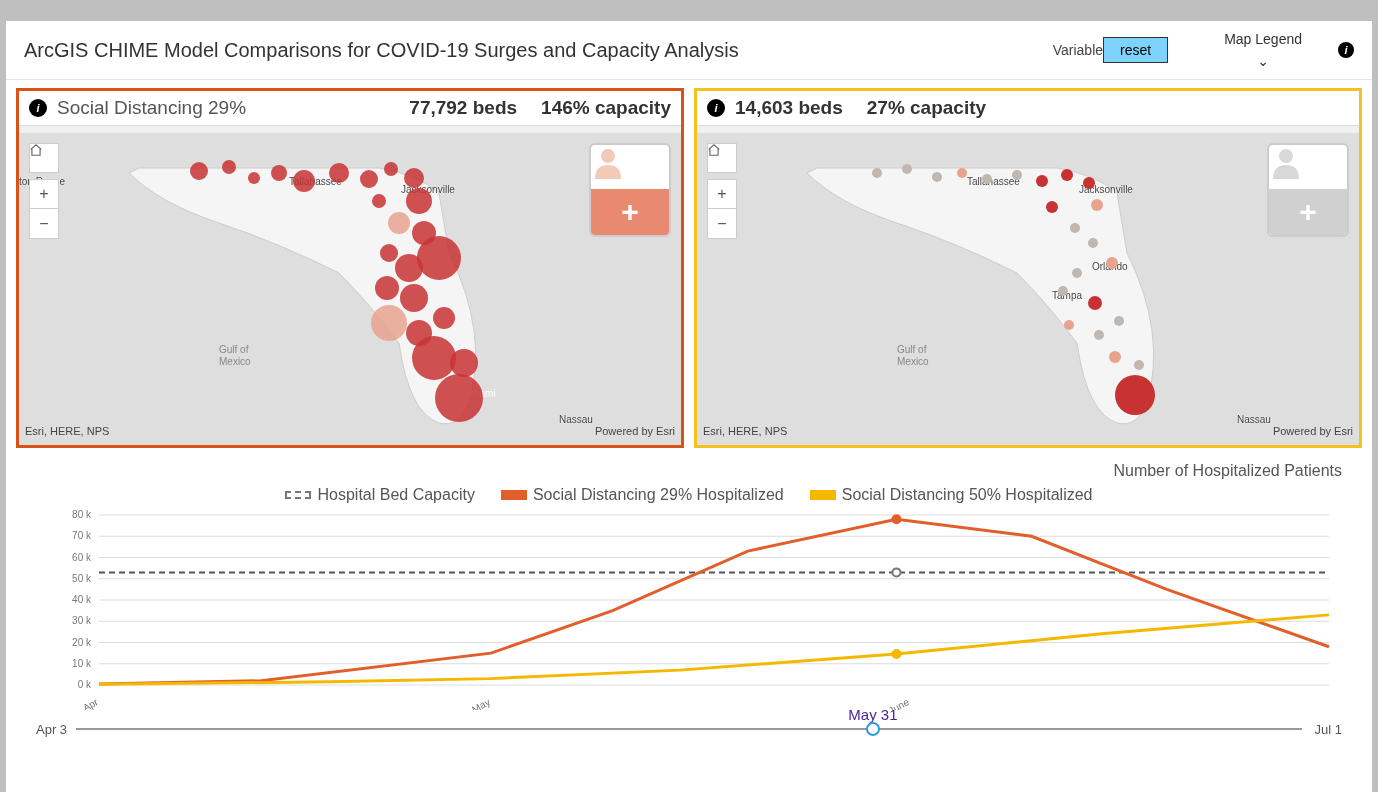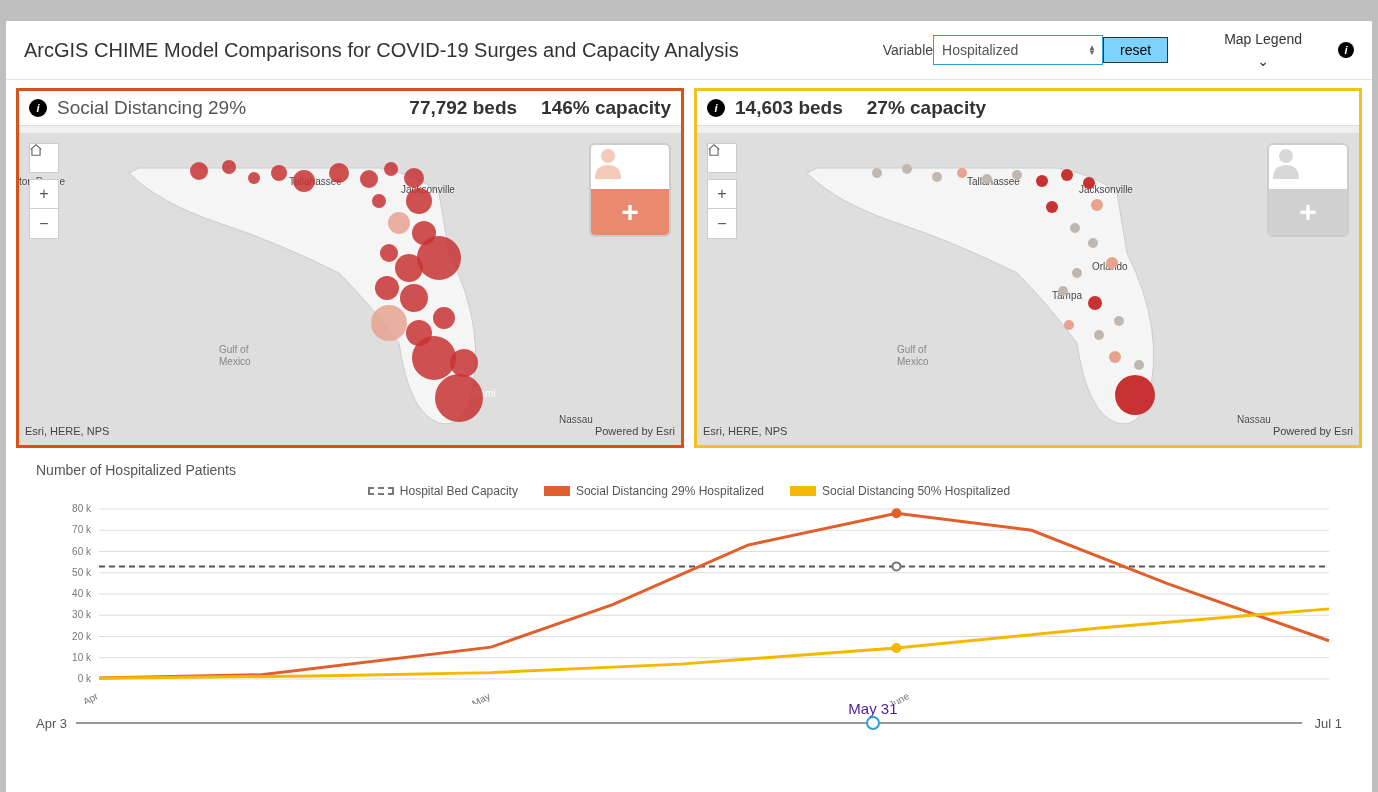--- a/index.html
+++ b/index.html
@@ -35,22 +35,22 @@
 .layer-widget.orange .bot { background: #e9896f; }
 .layer-widget.gray .bot { background: #d0d0d0; }
 .plus-box { width: 36px; height: 36px; display: flex; align-items: center; justify-content: center; color: #fff; font-size: 30px; font-weight: bold; }
 .attribution { position: absolute; bottom: 8px; font-size: 11px; color: #444; }
 .attribution.left { left: 6px; }
 .attribution.right { right: 6px; }
 .map-label { font-size: 10px; fill: #888; }
 .city-label { font-size: 10px; fill: #444; text-shadow: 0 0 2px #fff; }
 .city-label-w { font-size: 10px; fill: #fff; }
 .chart-area { flex: 1; padding: 10px 30px 16px; position: relative; }
-.chart-title { text-align: left; font-size: 14px; color: #555; margin-bottom: 6px; }
-.chart-legend { display: flex; justify-content: center; gap: 26px; font-size: 12px; color: #555; margin-bottom: 6px; text-align: center; }
+.chart-title { text-align: right; font-size: 16px; color: #555; margin-bottom: 6px; }
+.chart-legend { display: flex; justify-content: center; gap: 26px; font-size: 16px; color: #555; margin-bottom: 6px; text-align: center; }
 .chart-legend .item { display: flex; align-items: center; gap: 6px; }
 .swatch { width: 26px; height: 10px; }
 .swatch.dashed { border: 2px dashed #777; background: none; height: 8px; }
 .swatch.or { background: #e05f2a; }
 .swatch.yl { background: #f5b800; }
 .chart-svg { width: 100%; height: 200px; }
 .axis-text { font-size: 10px; fill: #777; }
 .grid-line { stroke: #ddd; stroke-width: 1; }
 .time-slider { position: relative; margin: 14px 40px 0; }
 .slider-track { height: 2px; background: #999; position: relative; }
@@ -61,24 +61,20 @@
 .slider-end.right { right: -40px; }
 </style>
 </head>
 <body>
 
 <div class="app">
   <div class="header">
     <div class="title">ArcGIS CHIME Model Comparisons for COVID-19 Surges and Capacity Analysis</div>
     <div class="var-row">
       <span class="var-label">Variable</span>
-      <div class="select-wrap">
-        <span>Hospitalized</span>
-        <span class="select-caret">▲<br>▼</span>
-      </div>
       <button class="reset-btn">reset</button>
     </div>
     <div class="legend-toggle">
       <span>Map Legend</span>
       <span>⌄</span>
     </div>
     <div class="info-dot">i</div>
   </div>
 
   <div class="maps-row">

